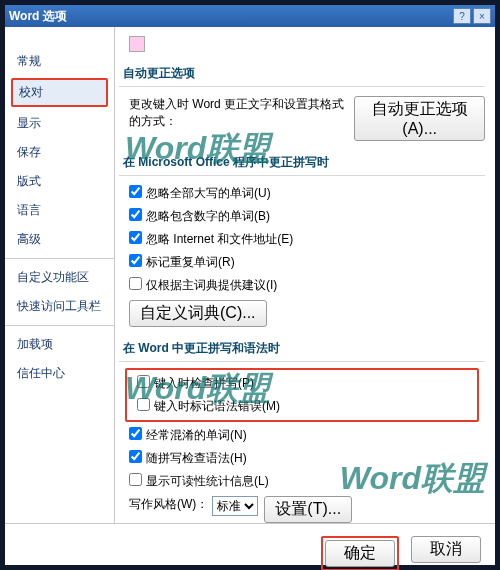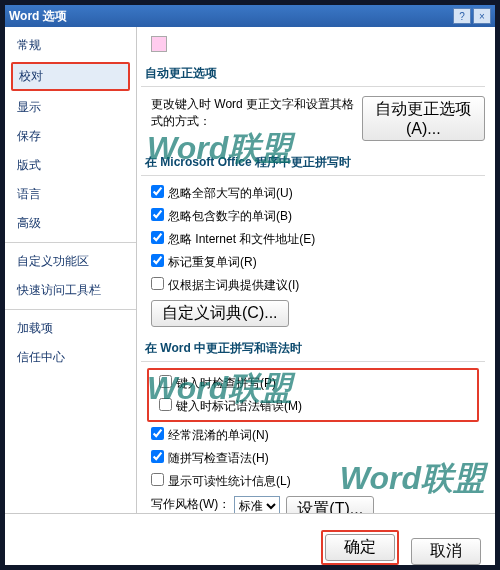--- a/index.html
+++ b/index.html
@@ -2,33 +2,33 @@
 <html><head>
 <meta charset="utf-8">
 <style>
 *{box-sizing:border-box;margin:0;padding:0;font-family:"Microsoft YaHei","SimSun",Tahoma,sans-serif;font-size:12px;color:#000}
 body{background:#ece9d8;width:500px;height:570px;overflow:hidden}
 .dlg{width:500px;height:570px;border:5px solid #0f172a;display:flex;flex-direction:column;background:#fff}
 .titlebar{background:linear-gradient(#3b78c7,#2a5fa9);height:22px;display:flex;align-items:center;padding:0 4px;color:#fff;font-size:12px}
 .titlebar .title{flex:1;color:#fff;font-weight:bold}
 .titlebtn{width:18px;height:16px;background:#d6e4f5;border:1px solid #5b82b8;margin-left:2px;display:flex;align-items:center;justify-content:center;font-size:10px;color:#2a5fa9;font-family:Arial}
 .body{flex:1;display:flex;overflow:hidden}
-.sidebar{width:132px;background:#fff;border-right:1px solid #c9c9c9;padding-top:4px}
+.sidebar{width:110px;background:#fff;border-right:1px solid #c9c9c9;padding-top:20px}
 .side-item{padding:6px 12px;cursor:pointer;color:#1a3a6e}
 .side-item.sel{background:#e3ecf7}
 .side-sep{border-top:1px solid #d0d0d0;margin:4px 0}
 .content{flex:1;overflow-y:auto;overflow-x:hidden;padding:6px 10px 6px 4px;position:relative}
 .sect{color:#0c4a6e;font-weight:bold;padding:10px 0 4px 4px;border-bottom:1px solid #d9d9d9;margin-bottom:6px}
 .row{display:flex;padding:3px 0 3px 10px}
 .row label{margin-left:4px}
 .btn{background:linear-gradient(#fff,#e8e8e8);border:1px solid #9a9a9a;border-radius:3px;padding:2px 10px;font-size:16px;cursor:pointer;min-height:22px}
 .hl-red{border:2px solid #e43b2a;border-radius:2px}
 select{border:1px solid #7f9db9;background:#fff;font-size:12px;height:20px}
 input[type=checkbox]{width:13px;height:13px}
-.footer{height:52px;border-top:1px solid #c9c9c9;display:flex;justify-content:flex-end;align-items:flex-end;padding:0 14px;gap:12px;background:#fff}
+.footer{height:42px;border-top:1px solid #c9c9c9;display:flex;justify-content:flex-end;align-items:flex-start;padding:12px 14px;gap:12px;background:#fff}
 .smallico{display:inline-block;width:16px;height:16px;border:1px solid #aaa;background:#fce;margin-right:3px}
 .wm{position:absolute;color:#0f766e;font-size:32px;font-style:italic;font-weight:bold;pointer-events:none;user-select:none;opacity:.7}
 </style>
 </head>
 <body>
 
 <div class="dlg">
   <div class="titlebar">
     <span class="title">Word 选项</span>
     <div class="titlebtn">?</div>

